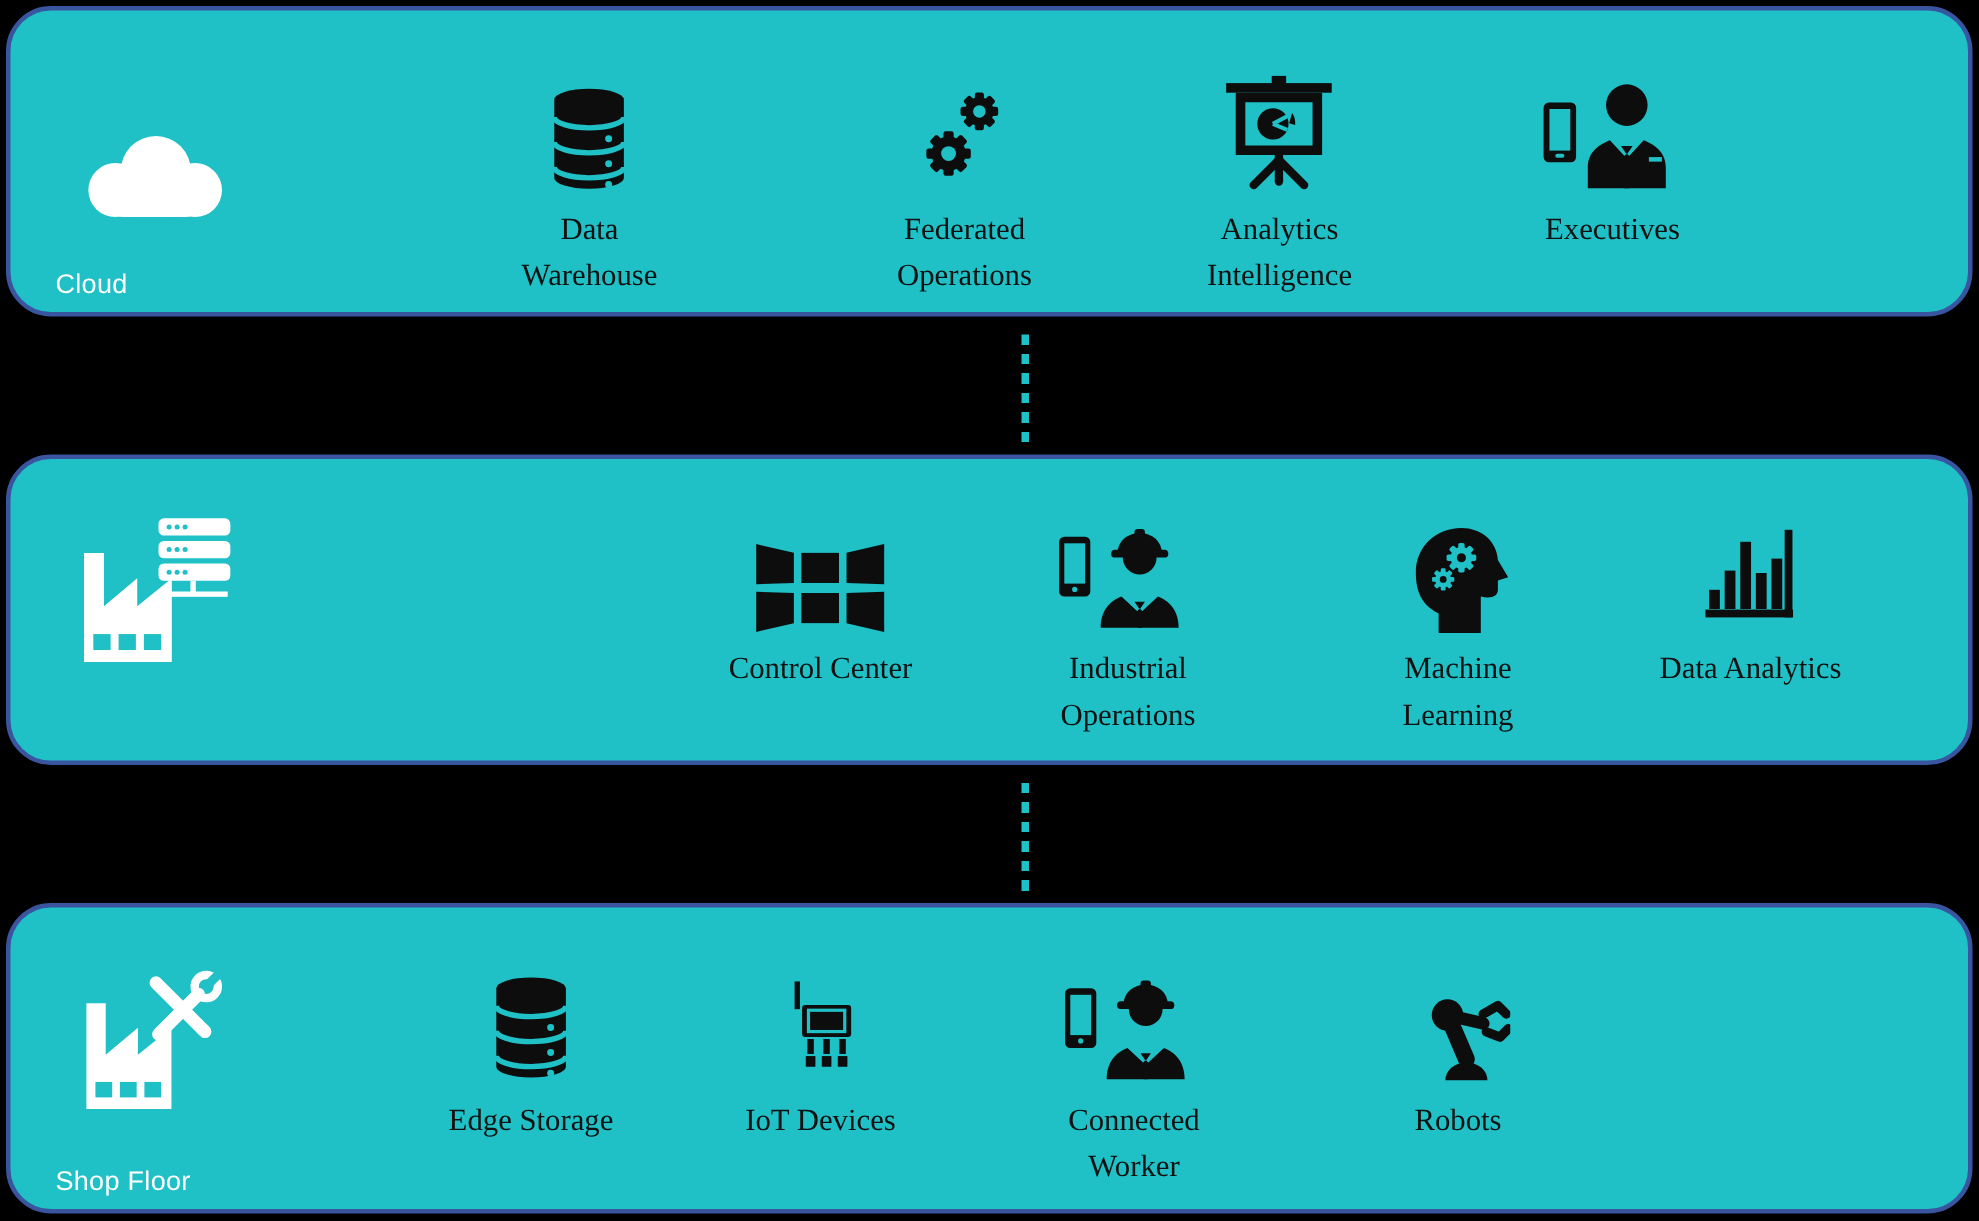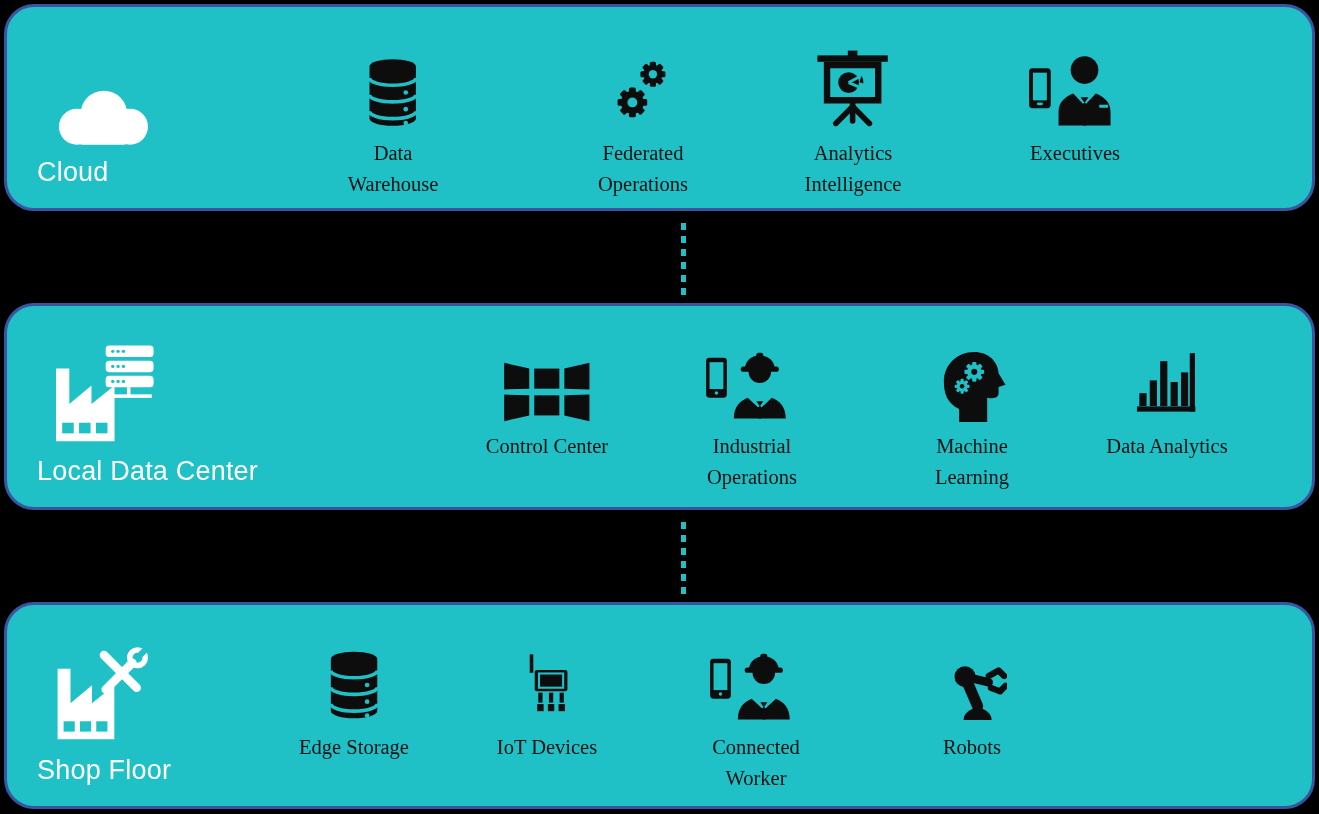--- a/index.html
+++ b/index.html
@@ -8,21 +8,21 @@
     font-family:"Liberation Sans", sans-serif;
   }
   .band{
     position:absolute;left:4px;width:1311px;height:207px;
     background:#1fc1c7;border:3px solid #3a55a0;border-radius:30px;box-sizing:border-box;
   }
   #band-cloud{top:4px;}
   #band-ldc{top:303px;}
   #band-shop{top:602px;}
   .band-label{
-    position:absolute;left:30px;bottom:20px;color:#fff;font-size:27px;letter-spacing:.2px;
+    position:absolute;left:30px;bottom:8px;color:#fff;font-size:18px;letter-spacing:.2px;
   }
   .big-icon{position:absolute;}
   .item{
     position:absolute;transform:translateX(-50%);
     display:flex;flex-direction:column;align-items:center;text-align:center;
   }
   .icon-box{height:86px;display:flex;align-items:flex-end;justify-content:center;}
   .lbl{margin-top:9px;font-size:20.5px;line-height:31px;color:#111;white-space:nowrap;font-family:Liberation Serif, serif;}
   .lbl span{display:block;}
   .connector{
@@ -317,21 +317,20 @@
     </div>
   </div>
 </section>
 
 <div class="connector" id="connector-1"></div>
 
 <section class="band" id="band-ldc">
   <svg class="big-icon" style="left:40px;top:36px" width="120" height="102">
       <use href="#i-factory-srv"></use>
     </svg>
-  <div class="band-label">Local Data Center</div>
 
 
   <div class="item" style="left:540px;top:30px">
     <div class="icon-box">
         <svg width="92" height="60">
           <use href="#i-wall"></use>
         </svg>
       </div>
     <div class="lbl">
       <span>Control Center</span>

